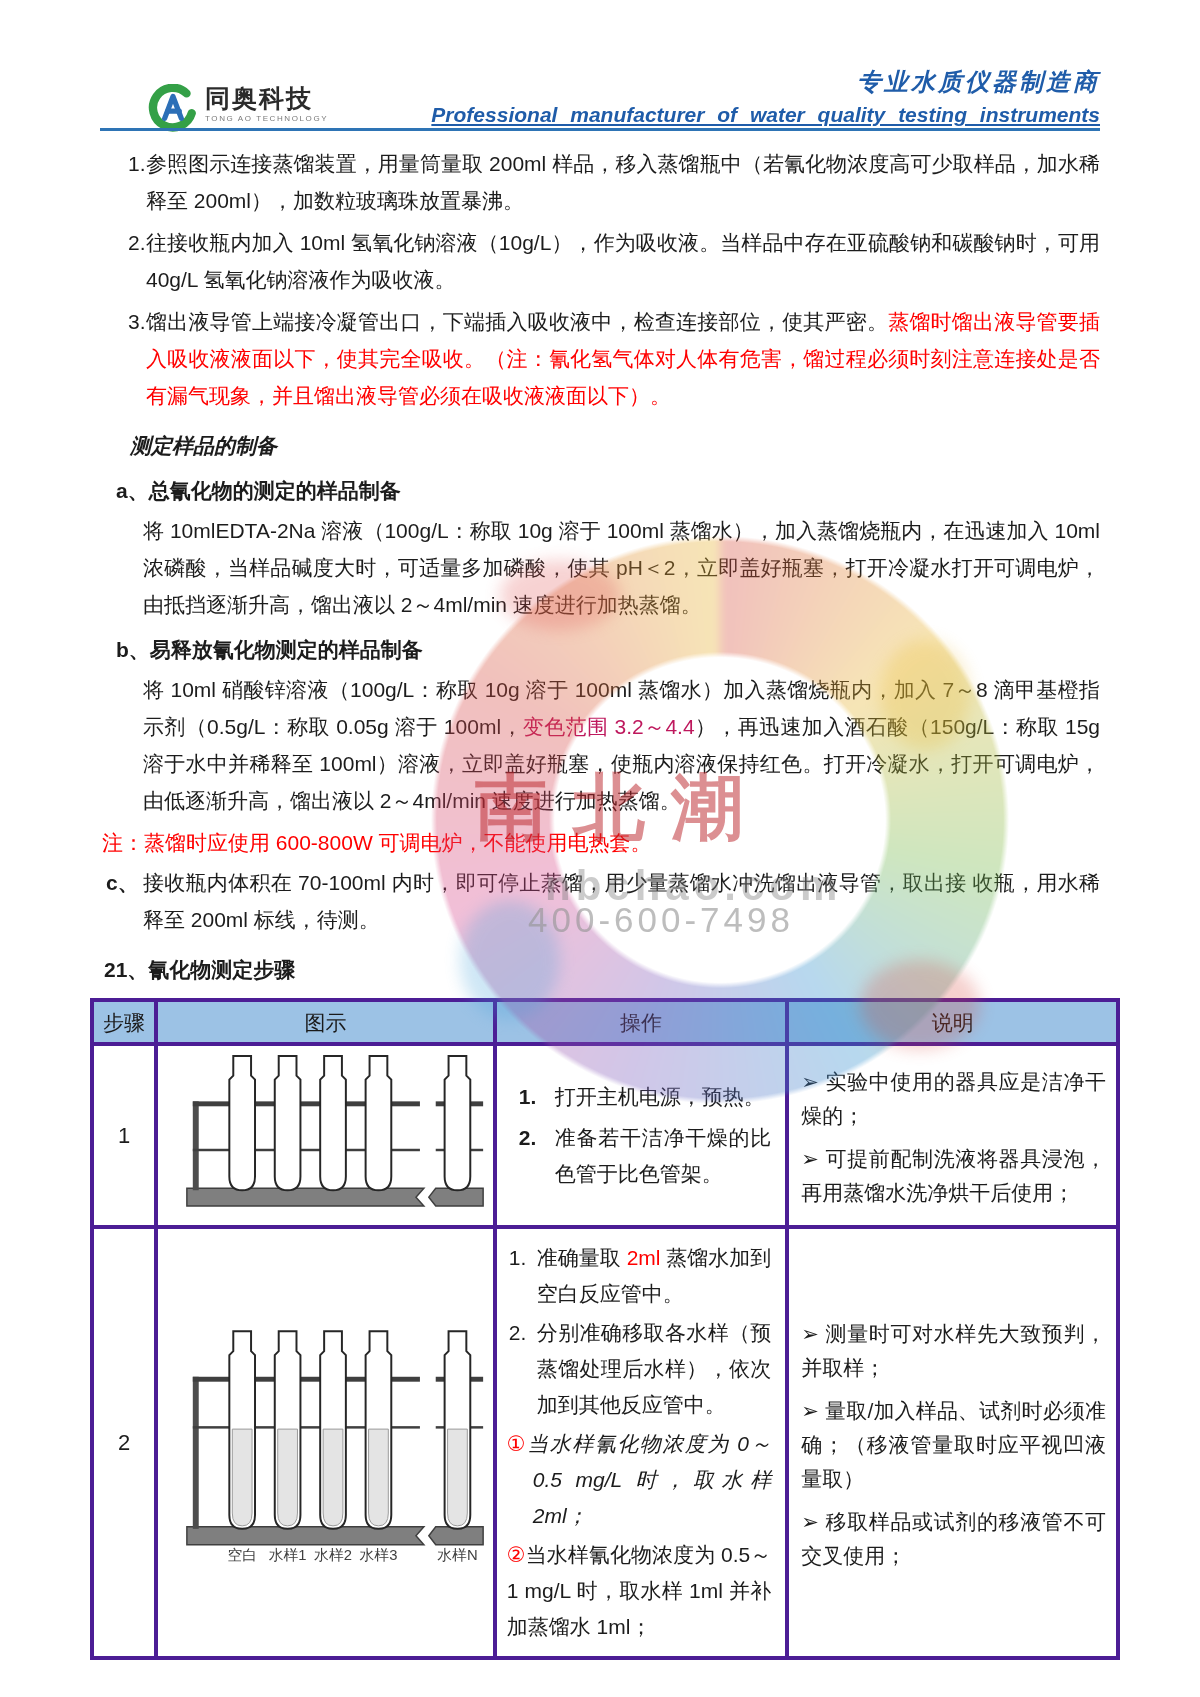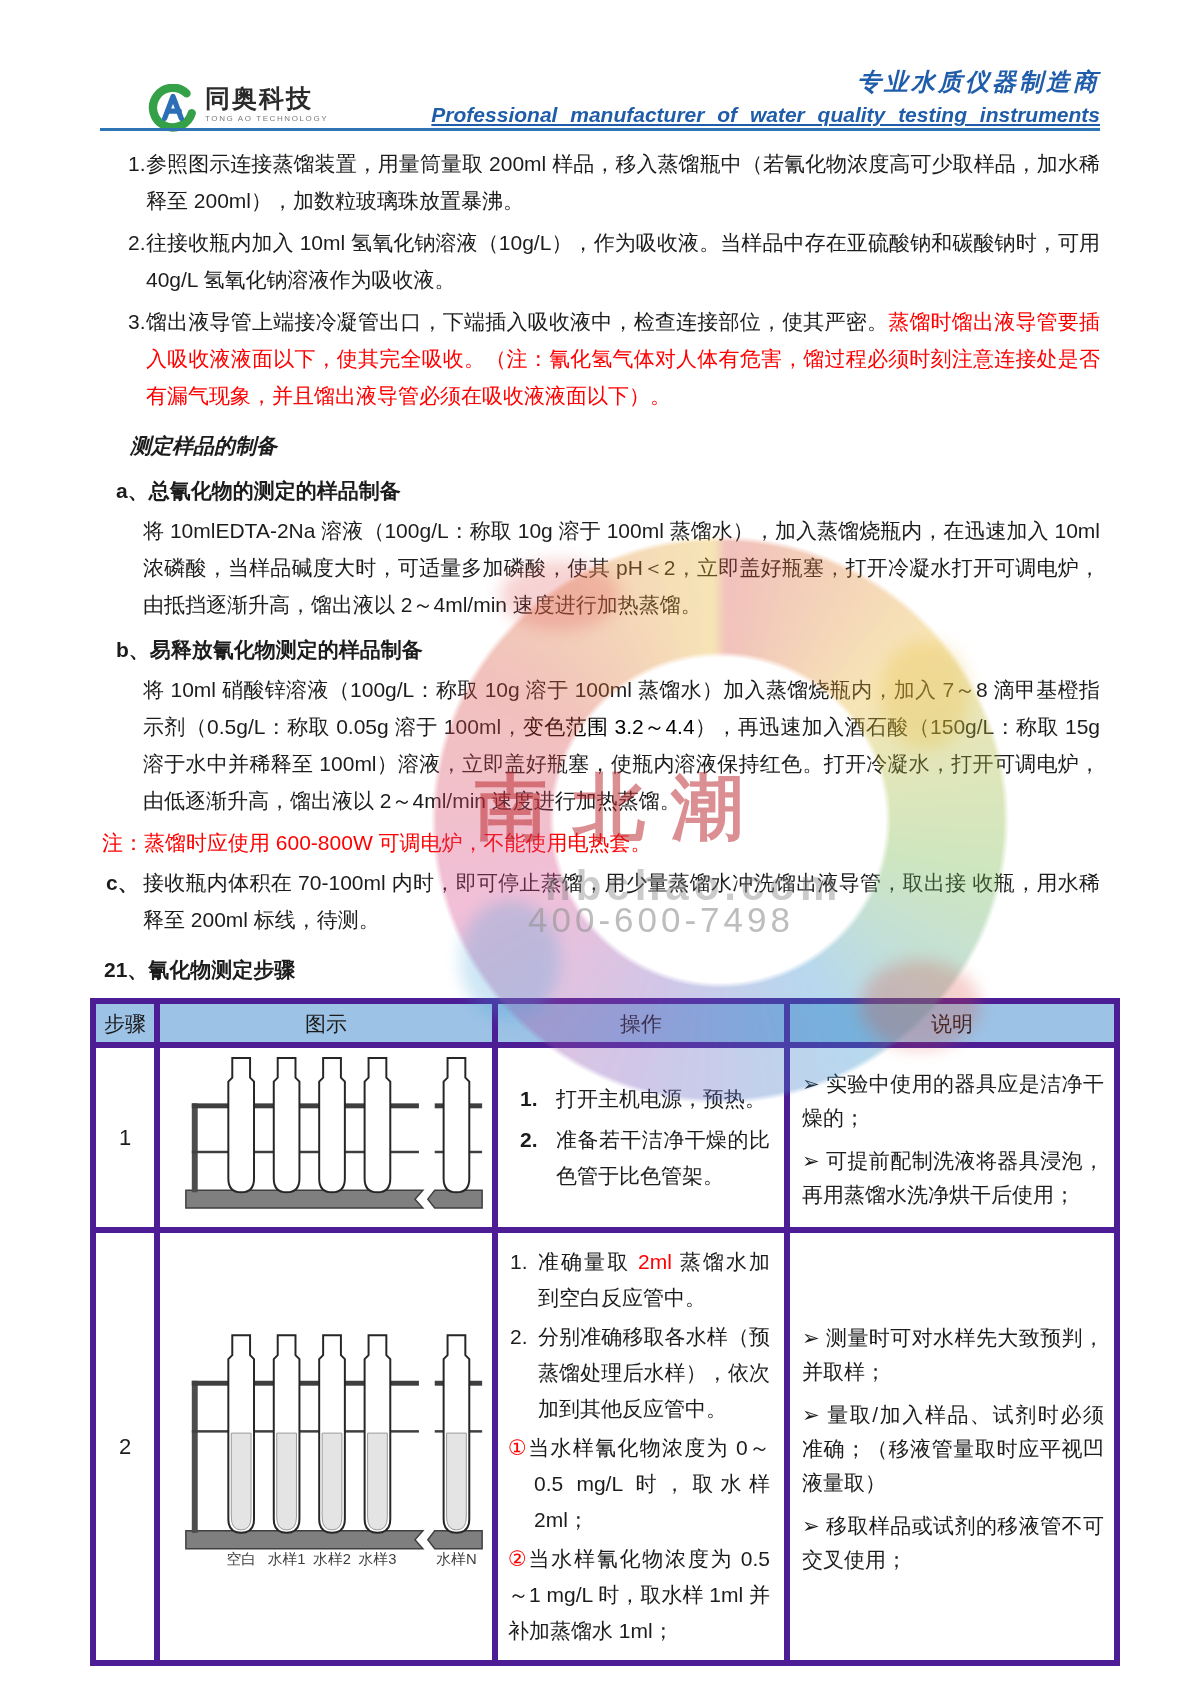--- a/index.html
+++ b/index.html
@@ -36,49 +36,49 @@
   .slogans { position:absolute; right:0; top:-2px; text-align:right; color:#1f5ca9; }
   .slogan-cn { font-family:"Liberation Serif","DejaVu Serif",serif; font-style:italic; font-weight:bold;
     font-size:24px; letter-spacing:3px; }
   .slogan-en { font-style:italic; font-weight:bold; font-size:21px; margin-top:5px; word-spacing:7px;text-decoration:underline; }
   .hdr-rule { position:absolute; left:100px; top:128px; width:1000px; height:3px; background:#2e74b5; z-index:2; }
 
   
   .content { position:absolute; left:100px; top:140px; width:1000px; z-index:4;
     font-size:21px; line-height:37px; text-align:justify; }
   .red { color:#ff0000; }
-  .green { color:#000000; }
+  .green { color:#be185d; }
   .intro-item { position:relative; padding-left:46px; margin-top:5px; }
   .intro-item .inum { position:absolute; left:28px; }
   .sec-title { font-weight:bold; font-size:21px; margin:13px 0 7px 30px;font-style:italic; }
   .sub-head { font-weight:bold; font-size:21px; margin:8px 0 3px 16px; }
   .para { padding-left:43px; margin:1px 0; }
   .note-red { color:#ff0000; margin:5px 0 3px 2px; }
   .c-item { position:relative; padding-left:43px; margin:2px 0; }
   .c-label { position:absolute; left:6px; font-weight:bold; }
   .tbl-title { font-weight:bold; font-size:21px; margin:13px 0 10px 4px; }
 
   
   table.steps { border-collapse:collapse; table-layout:fixed; width:1030px; margin-left:-10px;
     border:3px solid #3ebaec; }
-  table.steps th, table.steps td { border:6px solid #4c1d95; }
+  table.steps th, table.steps td { border:4px solid #4c1d95; }
   table.steps th { background:#9cc2e5; height:44px; font-weight:normal; font-size:21px; color:#1a1a1a; text-align:center; }
   col.c-step { width:64px; } col.c-fig { width:338px; } col.c-ops { width:292px; } col.c-notes { width:330px; }
   td.step-cell { text-align:center; font-size:22px; vertical-align:middle; }
   td.fig-cell { text-align:right; vertical-align:middle; padding:4px 0; }
   td.ops-cell { vertical-align:middle; padding:8px 14px 8px 10px; line-height:36px; }
   td.notes-cell { vertical-align:middle; padding:8px 10px 4px 12px; line-height:34px; }
   .row1 { height:170px; } .row2 { height:346px; }
   .op { position:relative; padding-left:48px; margin:5px 0; }
   .op .onum { position:absolute; left:12px; font-weight:bold; }
   .op2 { position:relative; padding-left:30px; margin:3px 0; }
   .op2 .onum2 { position:absolute; left:2px; }
   .opc { margin:3px 0; }
   .opc .mark { color:#ff0000; }
-  .opc.hang { padding-left:26px; text-indent:-26px; }
+  .opc.hang { padding-left:26px; text-indent:-26px;font-style:italic; }
   .note-line { margin:9px 0; }
   .nmark { margin-right:6px; }
 
   
   .footer { position:absolute; left:0; top:1598px; width:1200px; text-align:center; z-index:4;
     font-size:25px; color:#3a3a3a; }
   .footer .shop { margin-right:30px; }
 
   svg text { font-family:"Liberation Sans","DejaVu Sans",sans-serif; }
 </style>

